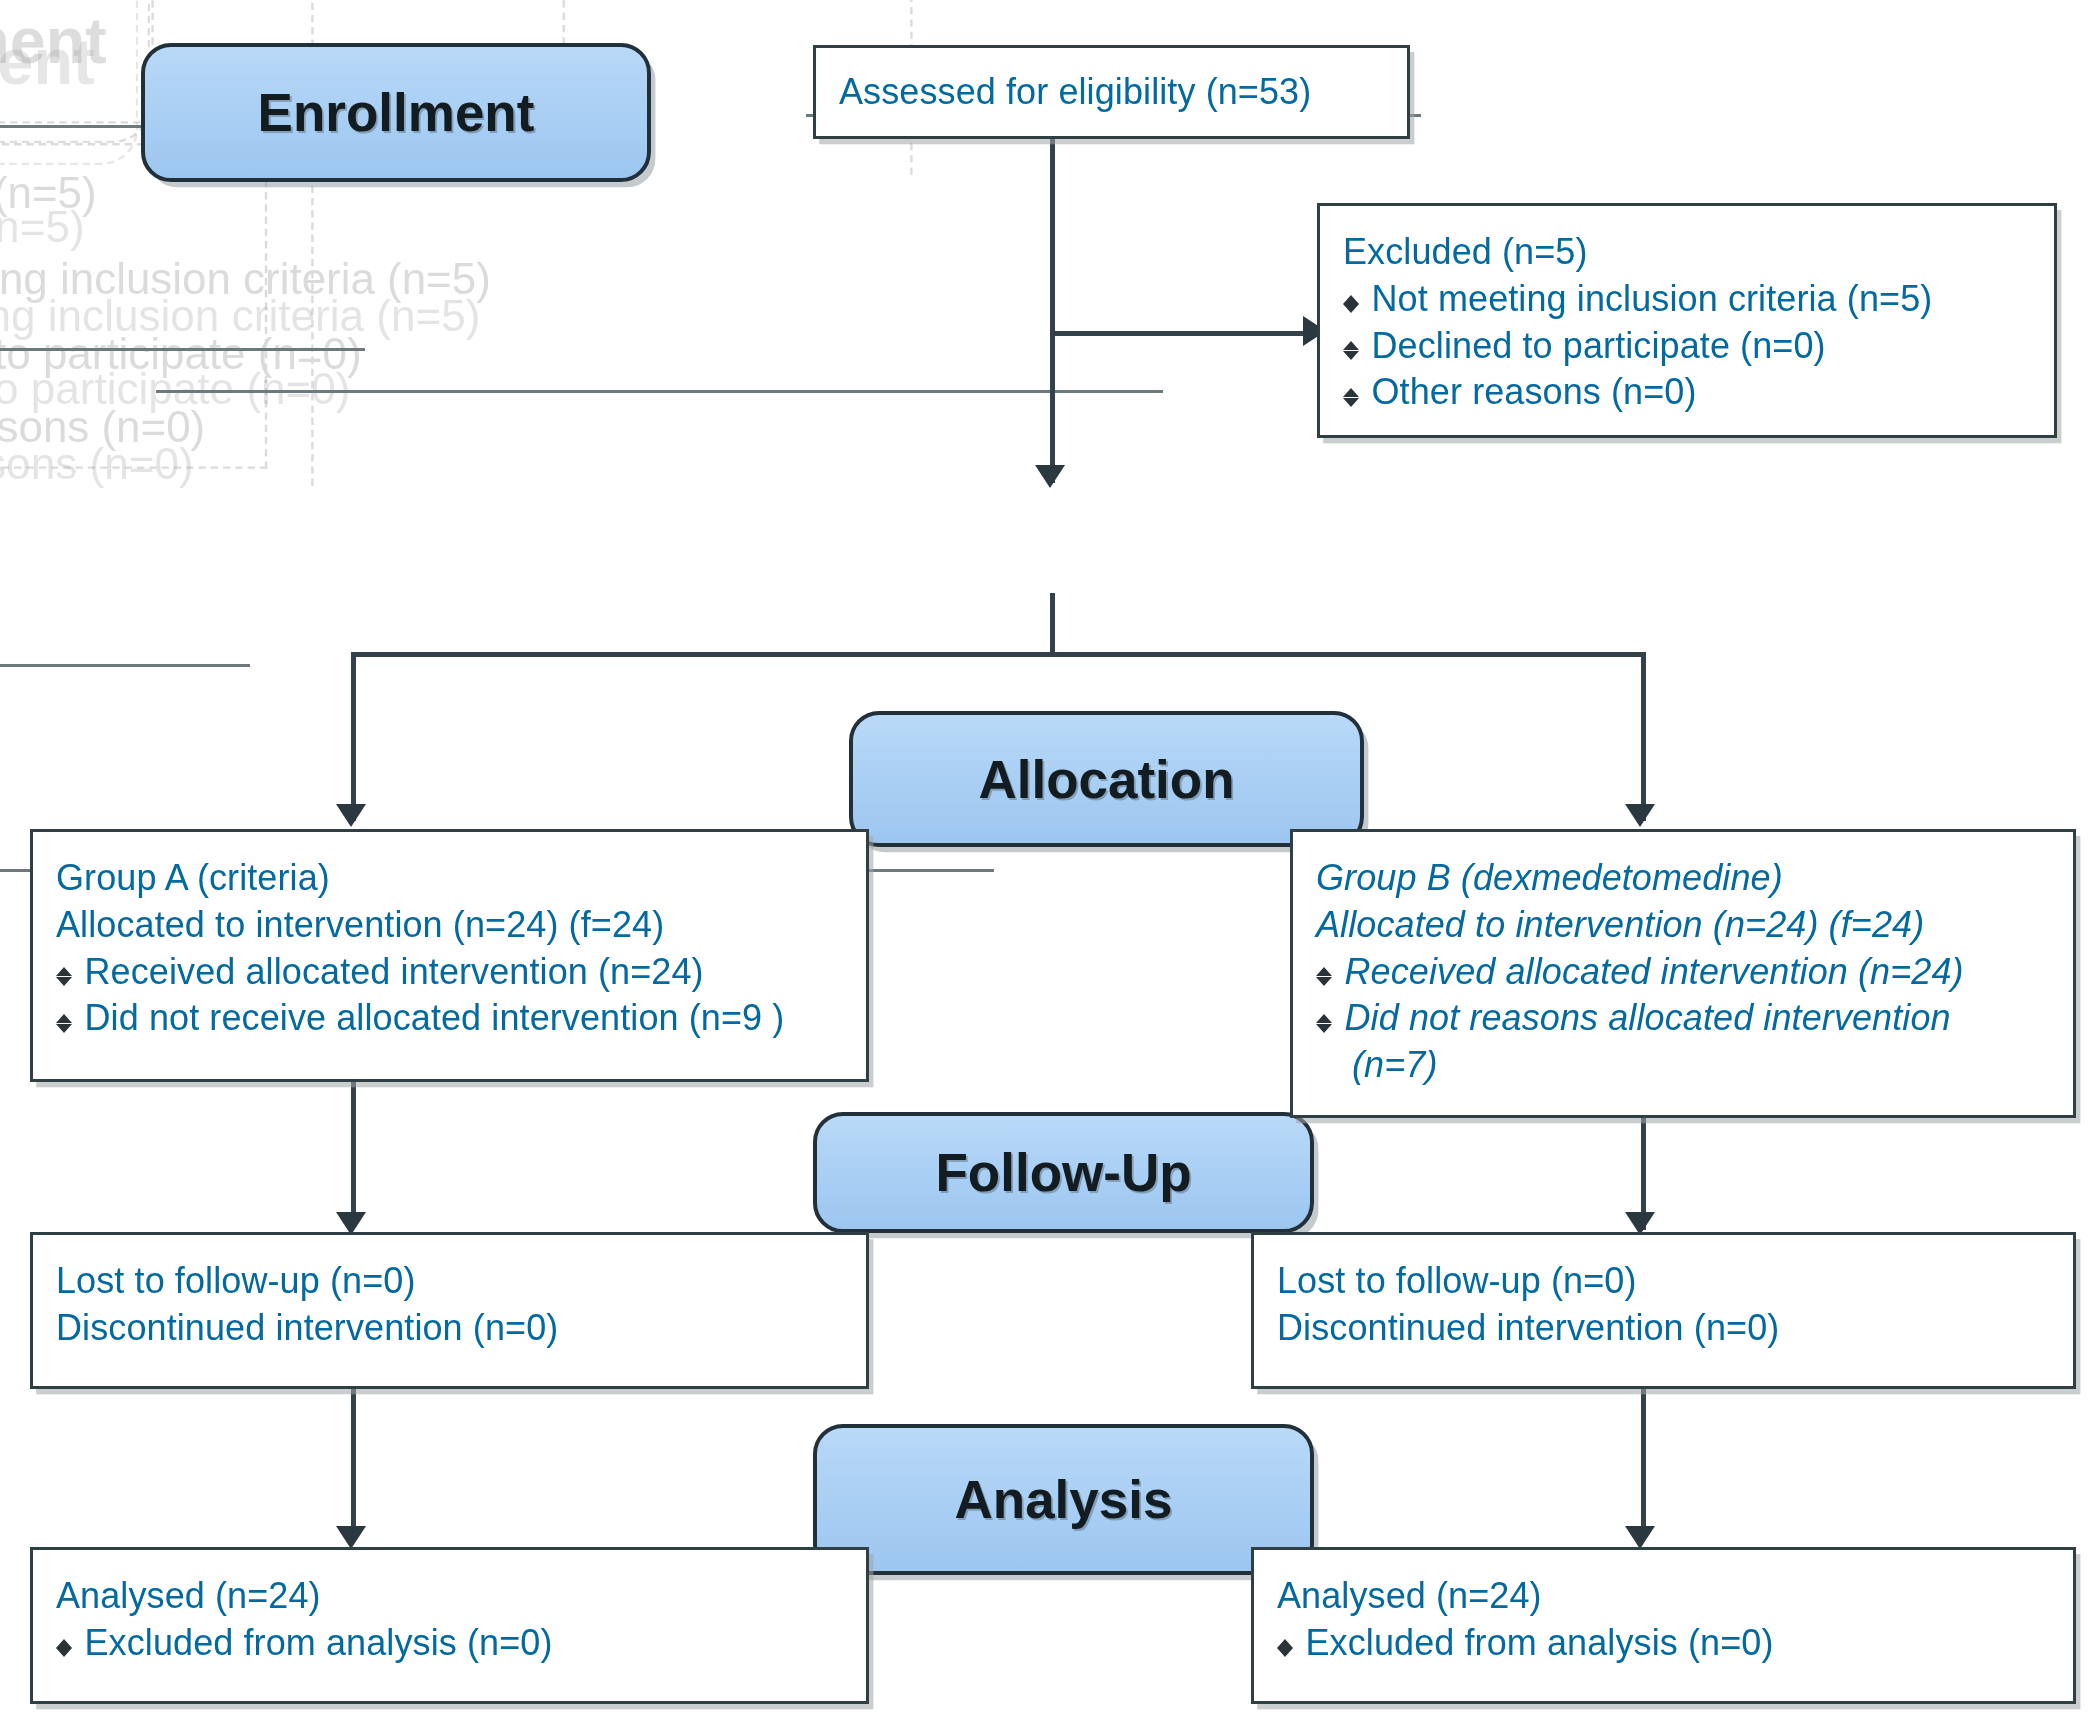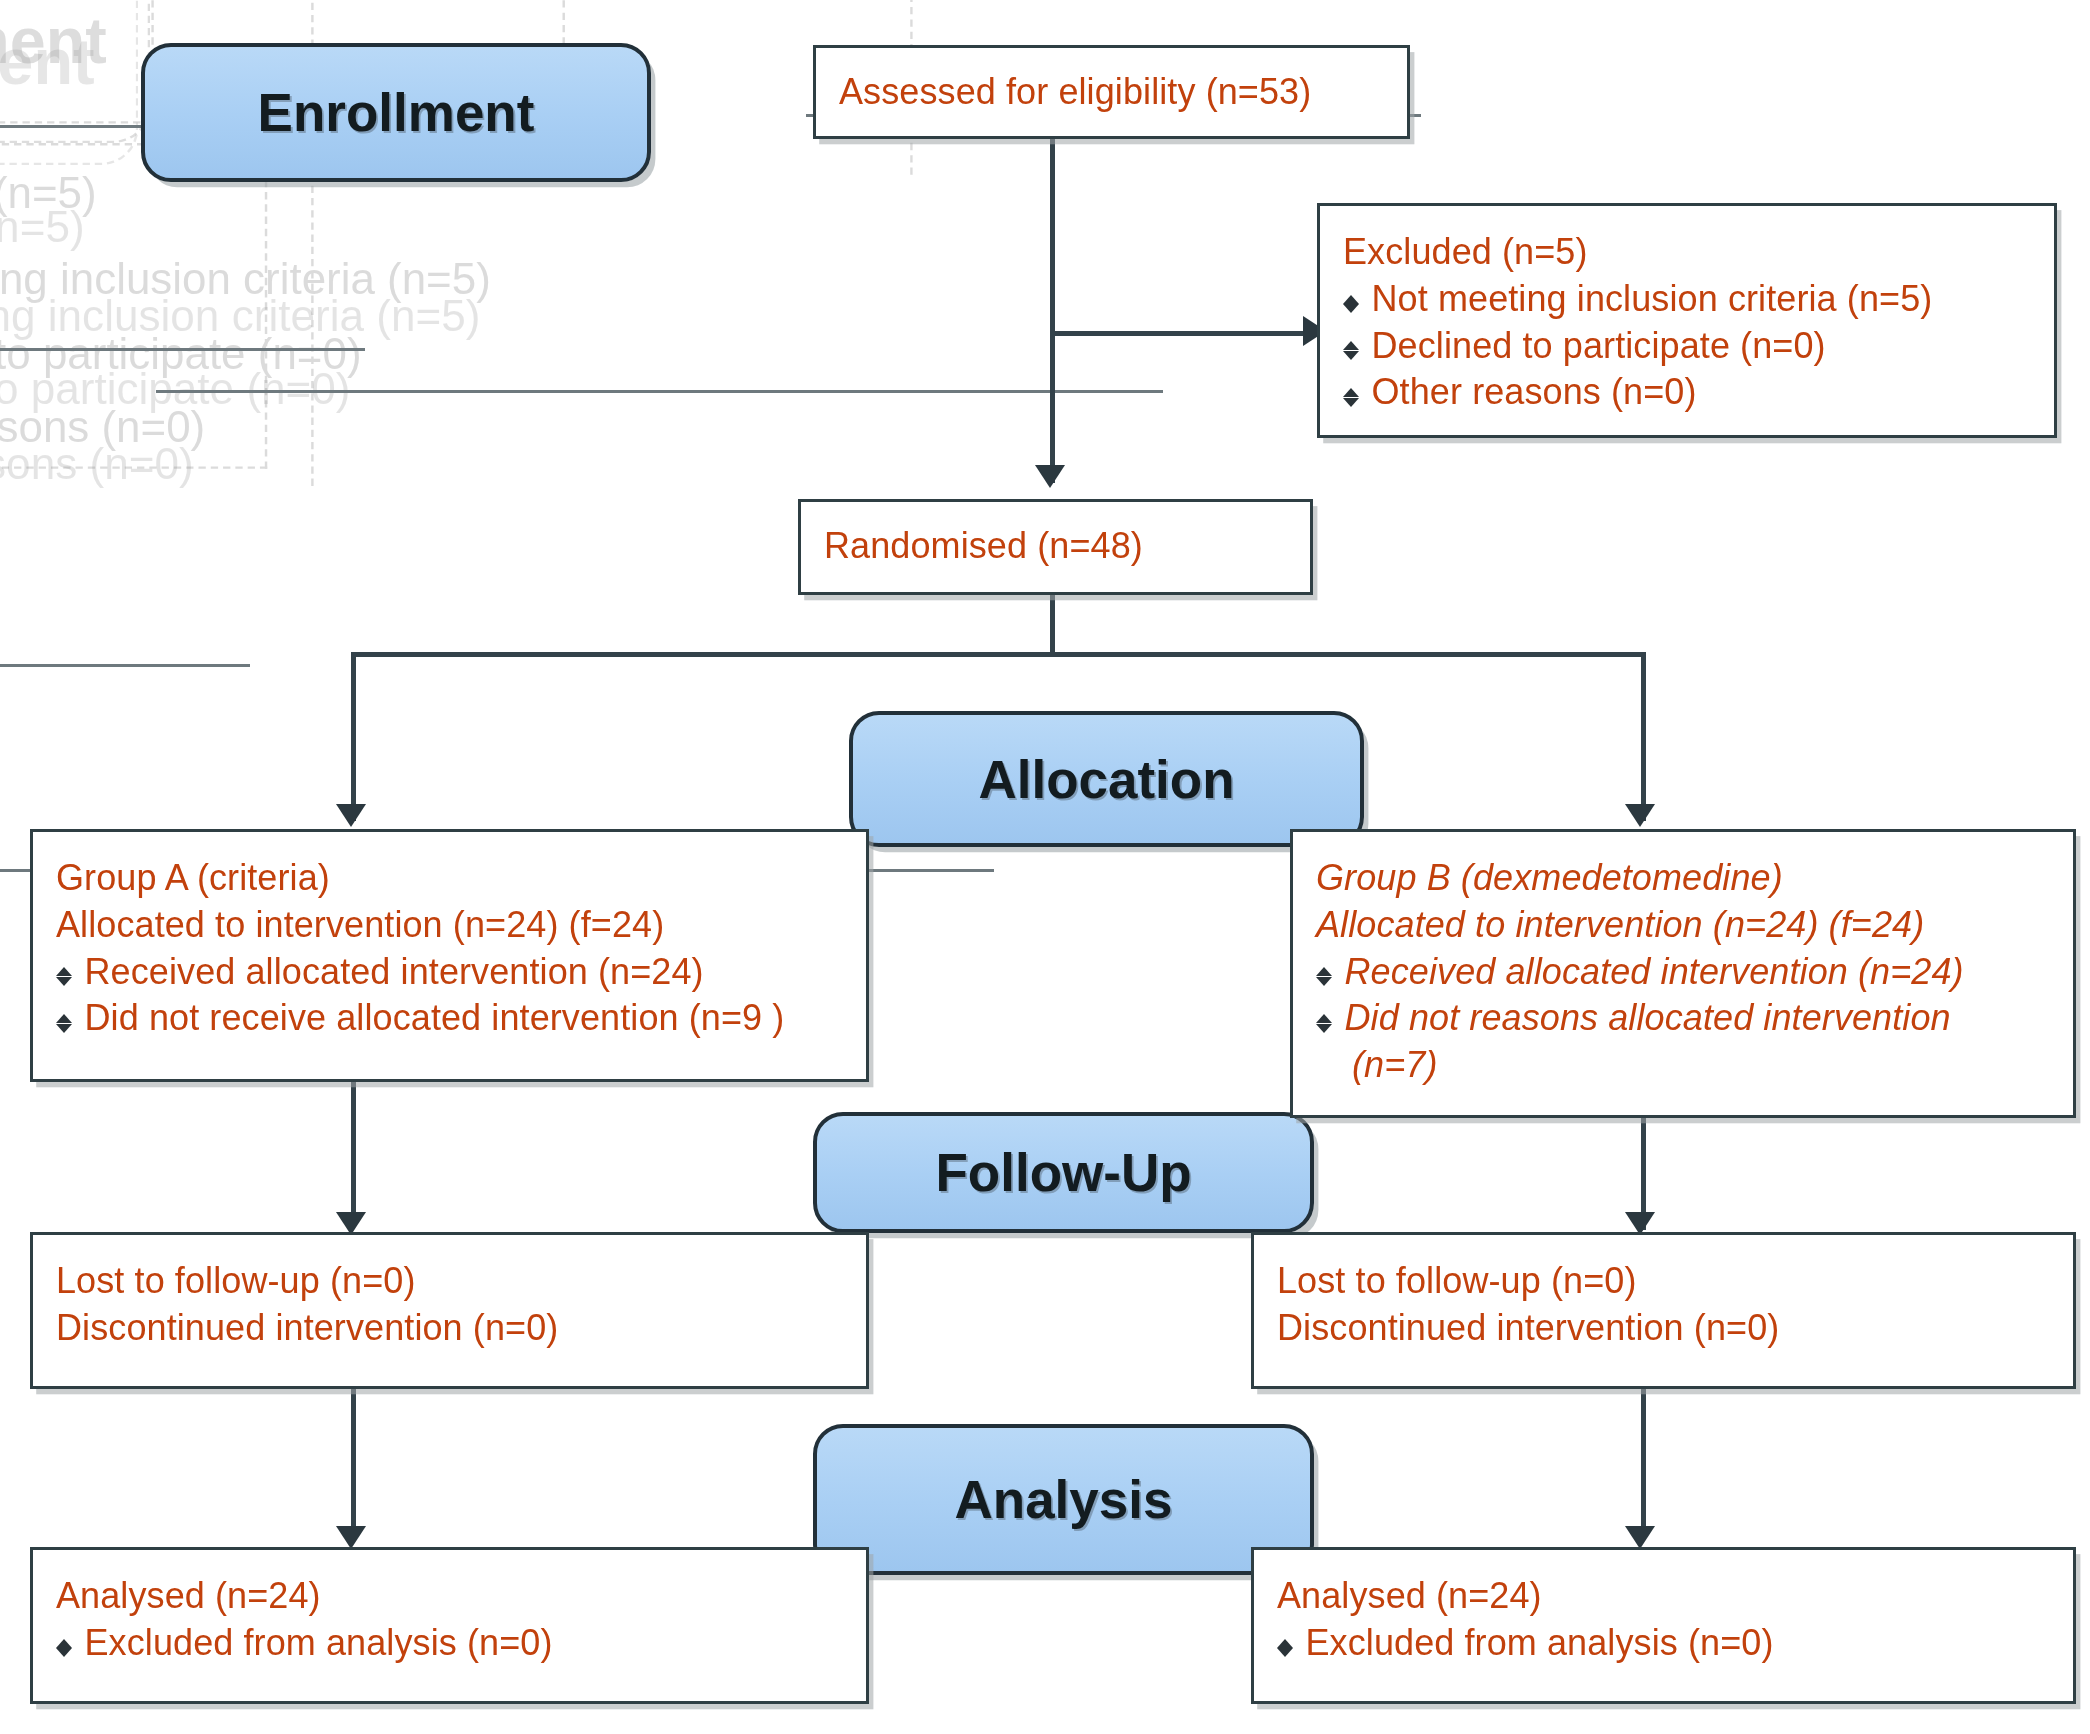--- a/index.html
+++ b/index.html
@@ -19,21 +19,21 @@
   .box{
     position:absolute;
     box-sizing:border-box;
     background:#ffffff;
     border:3.6px solid #2f3f44;
     box-shadow:5.3px 6.2px 0 -0.9px rgba(160,166,168,.55);
   }
   .box .txt{
     font-size:36px;
     line-height:1.30;
-    color:#c2410c;
+    color:#0369a1;
     letter-spacing:0.1px;
   }
   .pad{padding:23px 23px 16px 23px;}
 
   .pill{
     position:absolute;
     box-sizing:border-box;
     background:linear-gradient(#b9d9f7 0%, #a9cff4 52%, #9dc6ef 100%);
     border:4.5px solid #223039;
     border-radius:30px;
@@ -246,25 +246,20 @@
         <span class="dot"></span>
         <span class="btext">Declined to participate (n=0)</span>
       </div>
       <div class="txt bullet">
         <span class="dot"></span>
         <span class="btext">Other reasons (n=0)</span>
       </div>
     </div>
   </div>
 
-  <div class="box" style="left:798px;top:499px;width:515px;height:96px;">
-    <div class="pad" style="padding:21.4px 23px;">
-      <div class="txt">Randomised (n=48)</div>
-    </div>
-  </div>
 
   <div class="box" style="left:30px;top:829px;width:839px;height:253px;">
     <div class="pad">
       <div class="txt">Group A (criteria)</div>
       <div class="txt">Allocated to intervention (n=24) (f=24)</div>
       <div class="txt bullet">
         <span class="dot"></span>
         <span class="btext">Received allocated intervention (n=24)</span>
       </div>
       <div class="txt bullet">

